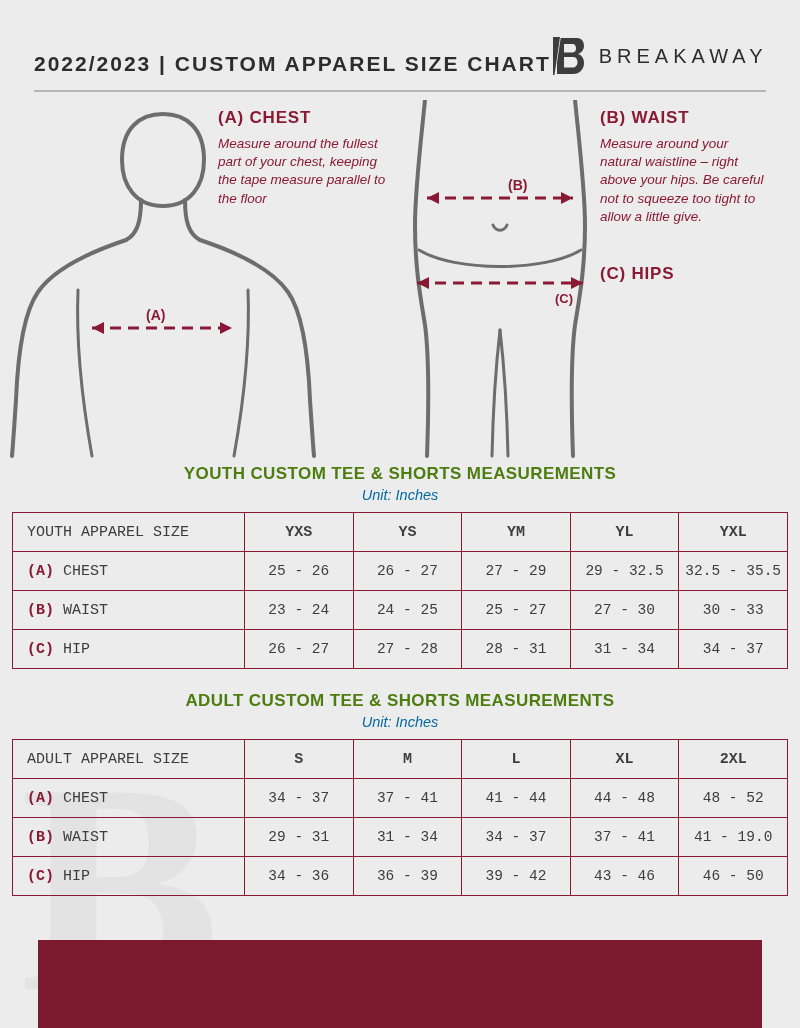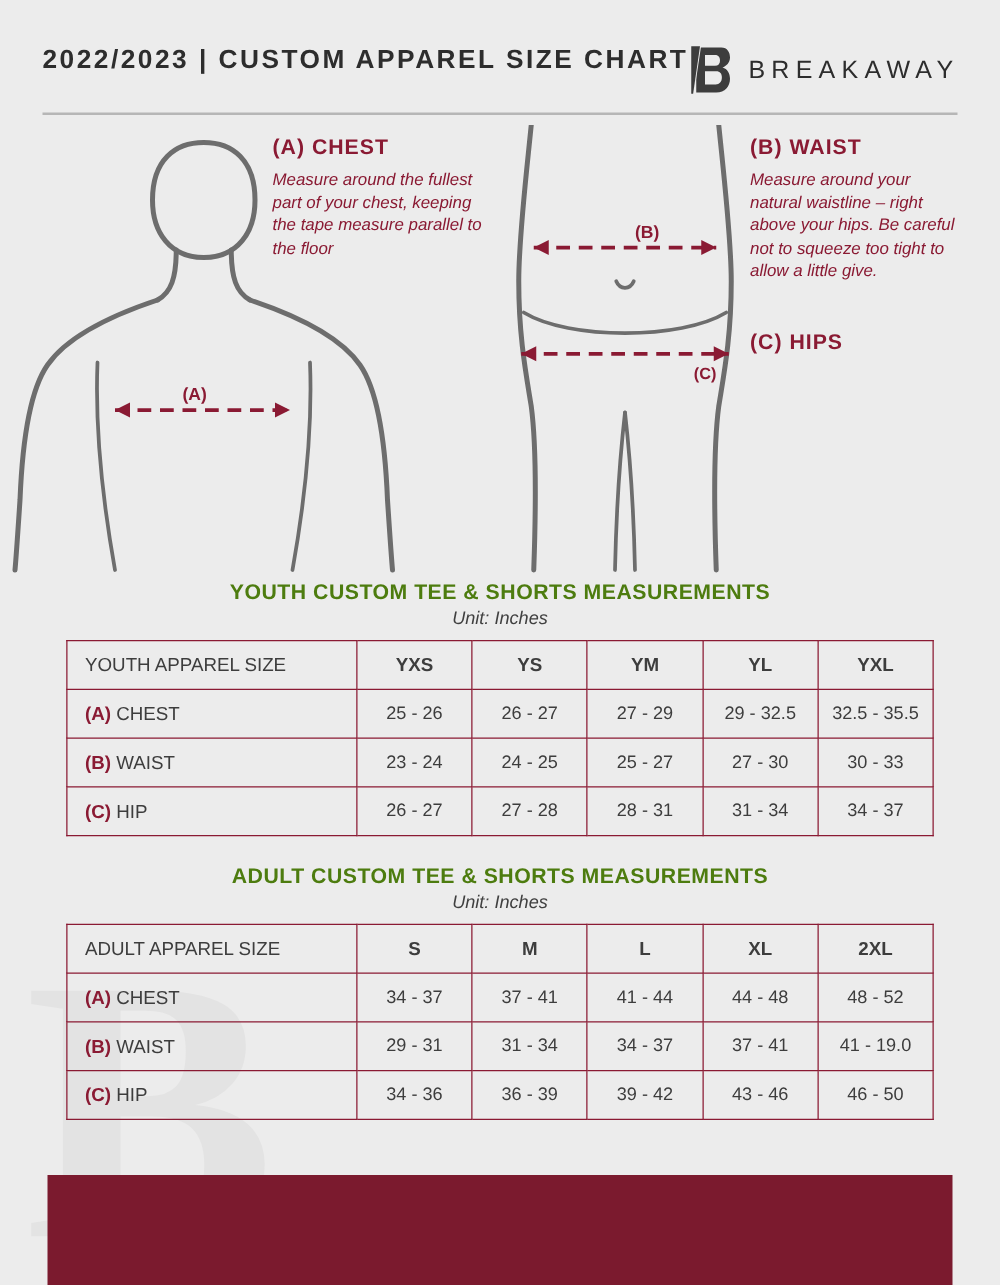--- a/index.html
+++ b/index.html
@@ -27,21 +27,21 @@
     color: #e3e3e3;
     line-height: 260px;
     z-index: 0;
     user-select: none;
   }
   .content { position: relative; z-index: 2; }
 
   
   .header {
     display: flex;
-    align-items: flex-start;
+    align-items: flex-end;
     justify-content: space-between;
     padding: 36px 34px 0 34px;
   }
   .header-title {
     font-size: 21px;
     font-weight: bold;
     letter-spacing: 2.0px;
     color: #2d2d2d;
     white-space: nowrap;
   }
@@ -101,29 +101,30 @@
     text-align: center;
     font-size: 17px;
     font-weight: bold;
     letter-spacing: .4px;
     color: #4d7c0f;
   }
   .table-sub {
     text-align: center;
     font-size: 14.5px;
     font-style: italic;
-    color: #404040;
+    color: #0369a1;
     margin-top: 3px;
     margin-bottom: 9px;
   }
   table {
     border-collapse: collapse;
-    width: 694px;
+    width: 776px;
     margin: 0 auto;
     table-layout: fixed;
+    font-family: Liberation Mono, monospace;
   }
   th, td {
     border: 1px solid #8a1a33;
     height: 39px;
     text-align: center;
     font-size: 14.5px;
     color: #3d3d3d;
     font-weight: normal;
   }
   thead th {

